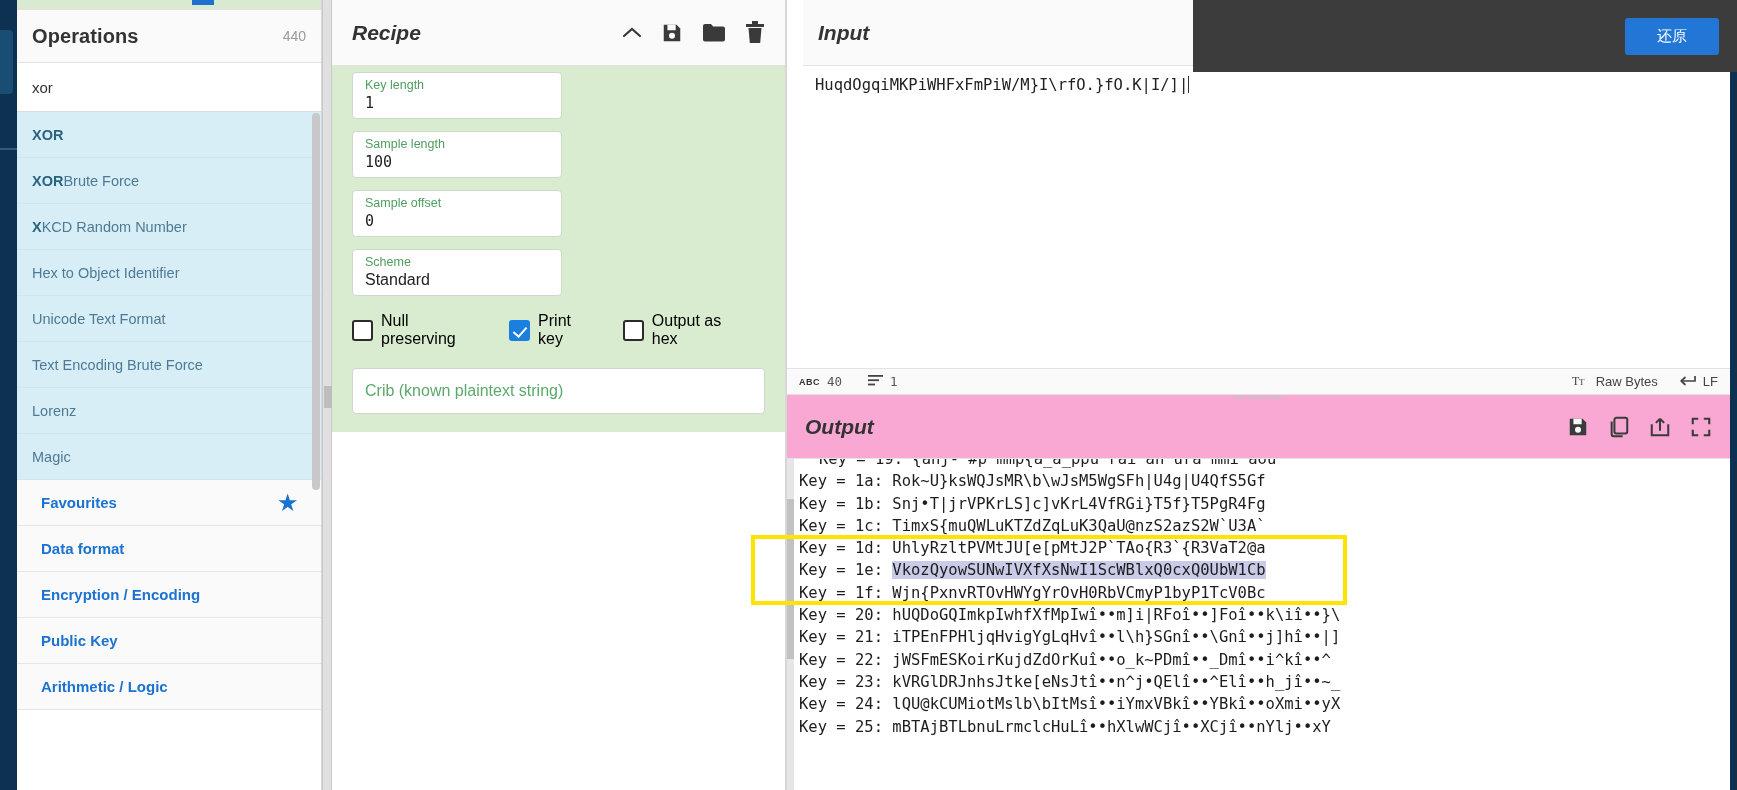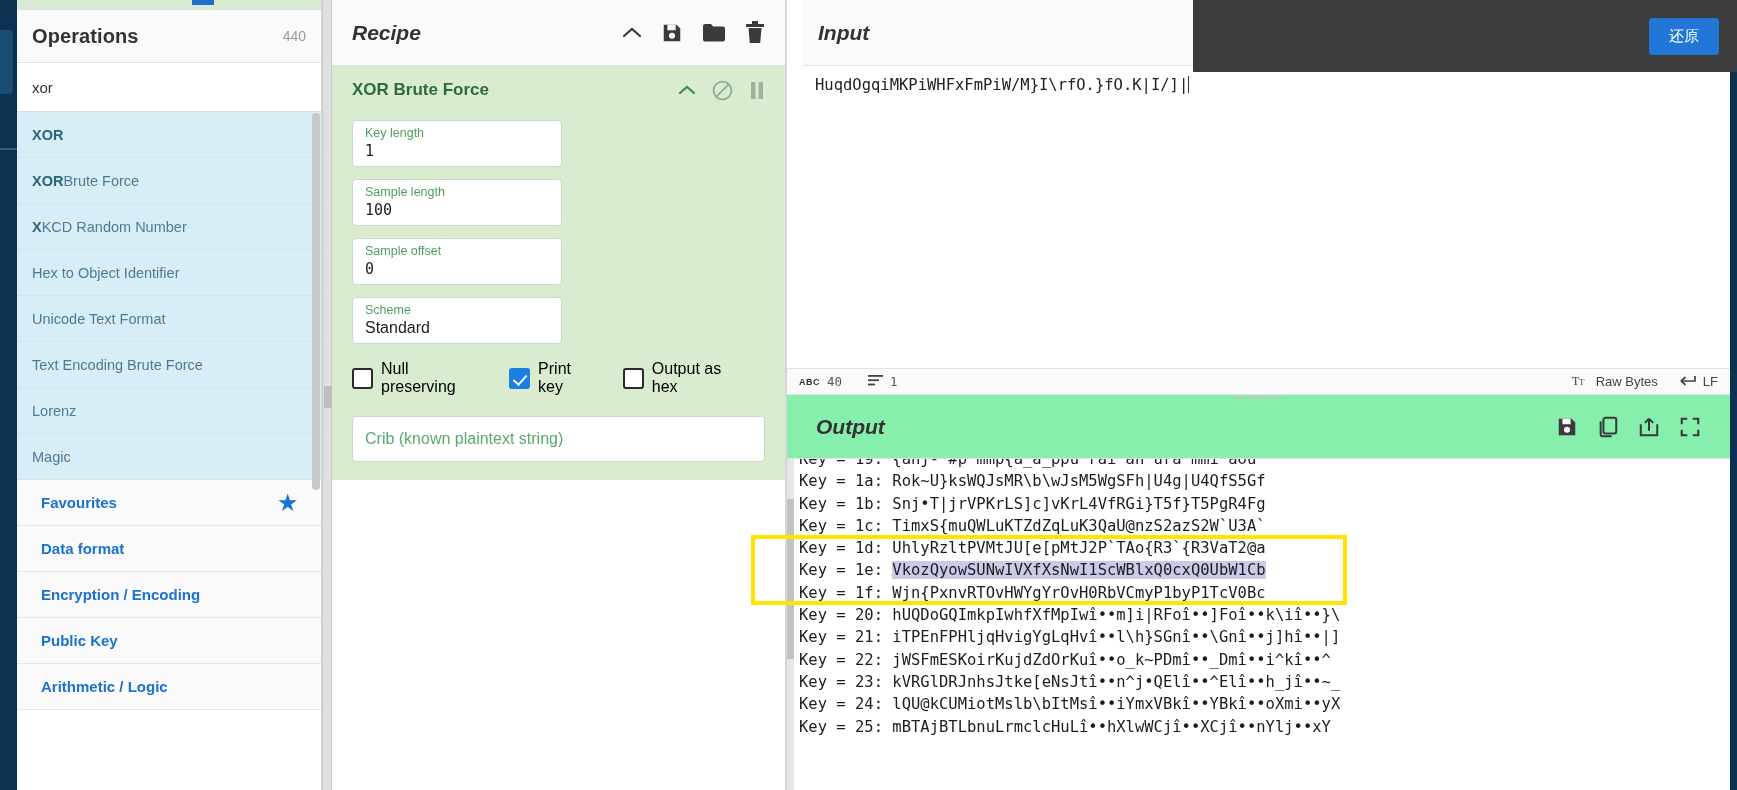--- a/index.html
+++ b/index.html
@@ -284,39 +284,39 @@
   }
   .out-drag {
     position: absolute; left: 0; top: -1px; right: 0;
     height: 6px;
     display: flex; justify-content: center; align-items: center;
     gap: 3px;
   }
   .out-drag i { width: 3px; height: 3px; background: #c4c4c4; }
   .output-header {
     height: 64px;
-    background: #86efac;
+    background: #f9a8d4;
     border-bottom: 1px solid #e3e3e3;
     display: flex; align-items: center;
-    padding: 0 29px;
+    padding: 0 18px;
   }
   .output-body {
     position: absolute; left: 0; top: 64px; right: 0; bottom: 0;
     overflow: hidden;
     padding-left: 12px;
     background: #fff;
   }
   .out-line {
     font-family: "DejaVu Sans Mono", monospace;
     font-size: 15.5px;
     line-height: 22.3px;
     color: #1d1d1d;
     white-space: pre;
   }
-  .out-line.clipped-top { margin-top: -11px; }
+  .out-line.clipped-top { margin-top: -11px; margin-left: 20px; }
   .sel { background: #c9cbe8; }
   .out-scroll {
     position: absolute; left: 0; top: 64px;
     width: 7px; bottom: 0;
     background: #e6e6e6;
   }
   .out-scroll i {
     position: absolute; left: 0; top: 40px;
     width: 7px; height: 160px;
     background: #c2c2c2;
@@ -345,21 +345,21 @@
     width: 544px; height: 72px;
     background: #3c3c3c;
     z-index: 60;
     display: flex; align-items: center; justify-content: flex-end;
     padding-right: 18px;
   }
   .restore-btn {
     background: #2277d6;
     color: #fff;
     font-size: 15px;
-    padding: 9px 20px;
+    padding: 9px 32px;
     border-radius: 3px;
     cursor: pointer;
     border: 0;
     font-family: "Liberation Sans", sans-serif;
   }
 </style>
 </head>
 <body>
 
 <div id="app">
@@ -464,42 +464,20 @@
             <svg width="20" height="23" viewBox="0 0 20 23">
                 <rect x="7" y="0" width="6" height="3" fill="#3a3a3a"></rect>
                 <rect x="1" y="3" width="18" height="3" fill="#3a3a3a"></rect>
                 <path d="M3.5 7h13l-1.3 15H4.8z" fill="#3a3a3a"></path>
               </svg>
           </span>
         </div>
       </div>
 
       <div class="op-card">
-        <div class="op-card-head">
-          <div class="op-card-title">XOR Brute Force</div>
-          <div class="op-card-icons">
-            <span class="ico-btn">
-              <svg width="18" height="12" viewBox="0 0 18 12">
-                  <path d="M2 9 L9 3 L16 9" stroke="#3d8a4f" stroke-width="2.2" fill="none" stroke-linecap="round"></path>
-                </svg>
-            </span>
-            <span class="ico-btn">
-              <svg width="21" height="21" viewBox="0 0 22 22">
-                  <circle cx="11" cy="11" r="9.3" fill="none" stroke="#8fae93" stroke-width="1.9"></circle>
-                  <line x1="4.6" y1="17.4" x2="17.4" y2="4.6" stroke="#8fae93" stroke-width="1.9"></line>
-                </svg>
-            </span>
-            <span class="ico-btn">
-              <svg width="16" height="19" viewBox="0 0 16 19">
-                  <rect x="2" y="1" width="4.4" height="17" fill="#9bb39f"></rect>
-                  <rect x="9.6" y="1" width="4.4" height="17" fill="#9bb39f"></rect>
-                </svg>
-            </span>
-          </div>
-        </div>
 
         <div class="arg-grid" id="arg-grid">
             <div class="arg">
               <div class="arg-label">Key length</div>
               <div class="arg-value">1</div>
             </div>
             <div class="arg">
               <div class="arg-label">Sample length</div>
               <div class="arg-value">100</div>
             </div>

